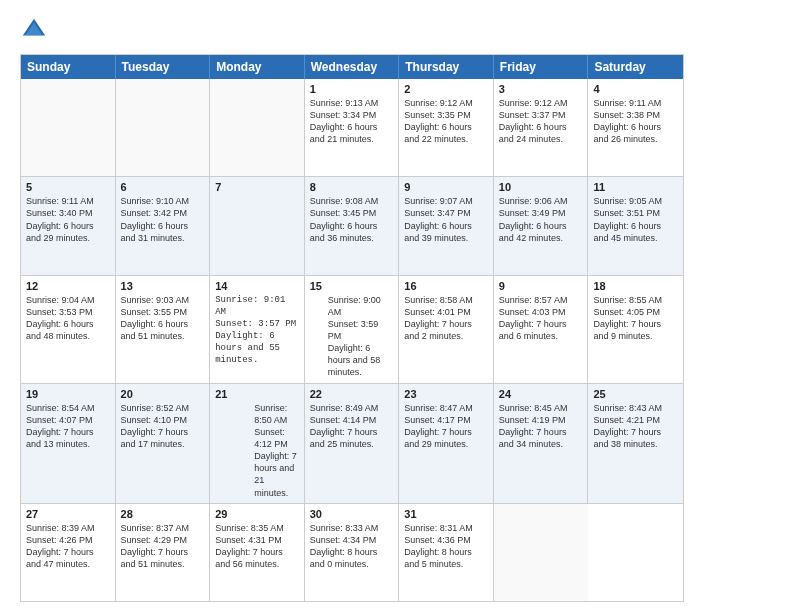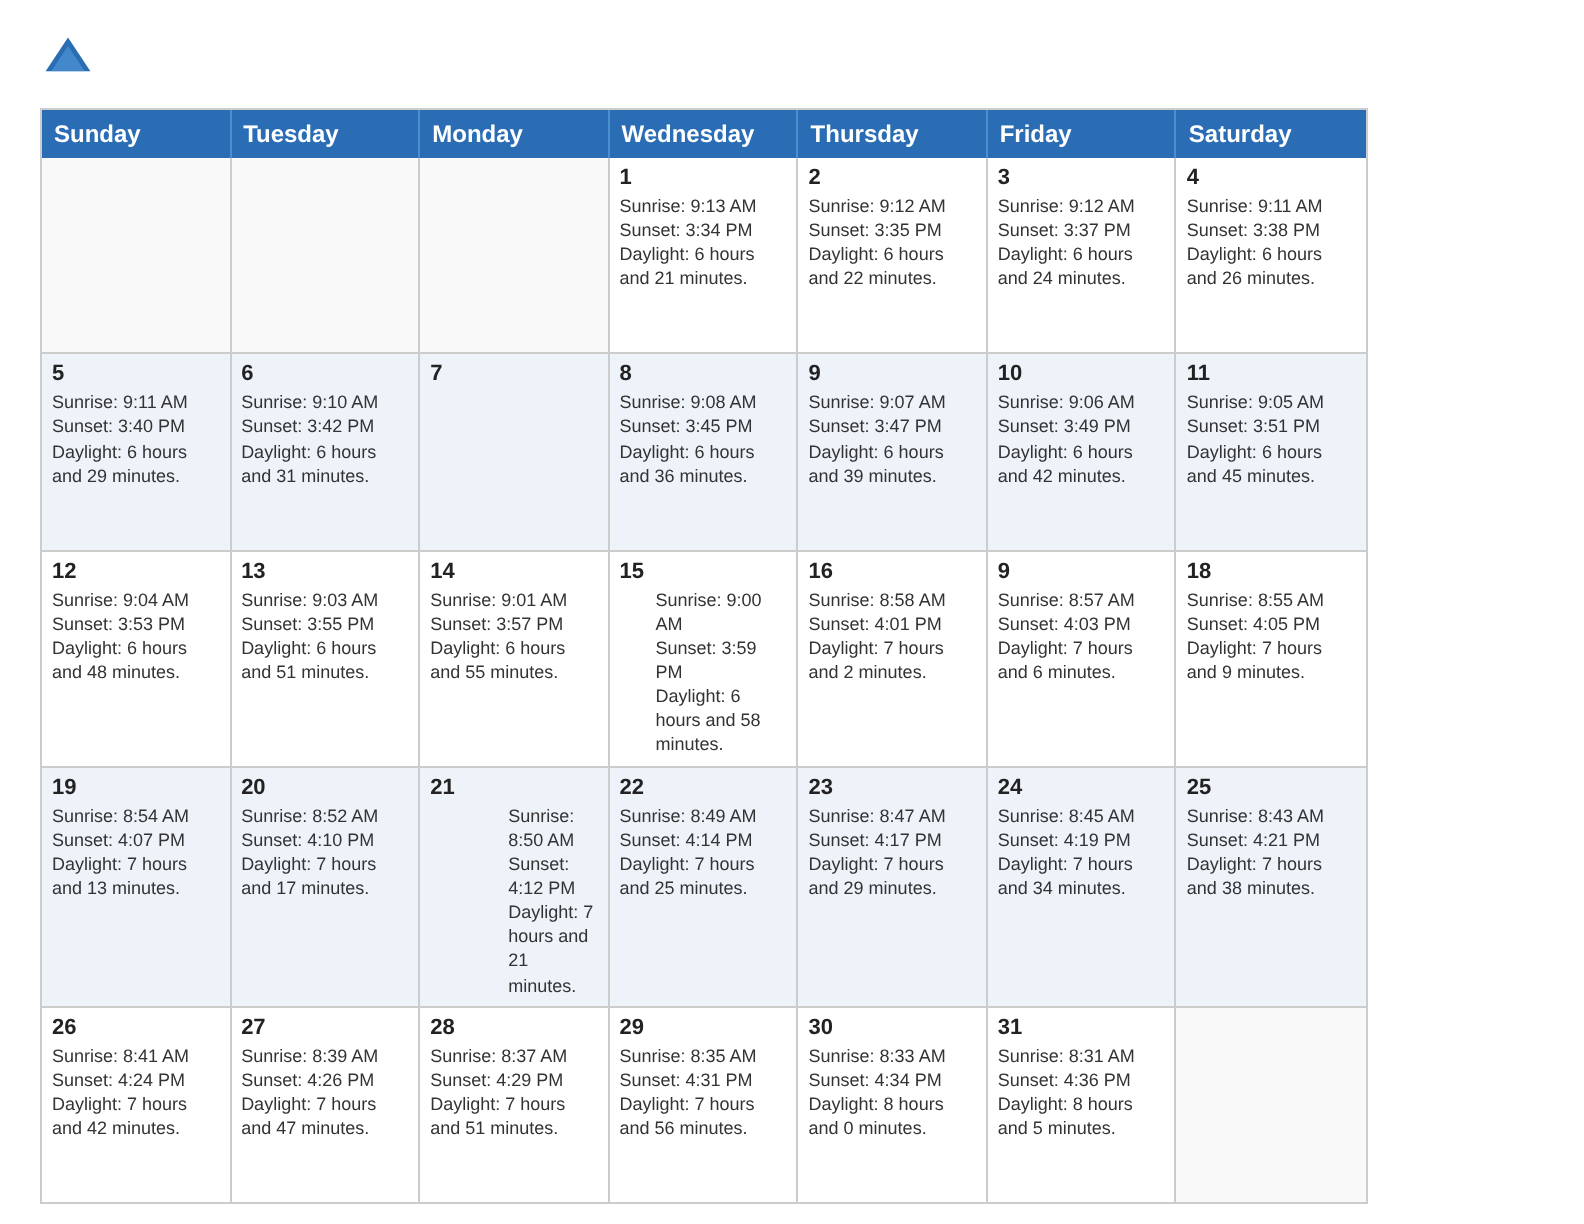--- a/index.html
+++ b/index.html
@@ -222,21 +222,21 @@
 Daylight: 6 hours and 48 minutes.</div>
           </div>
           <div class="cal-cell">
             <div class="day-num">13</div>
             <div class="info" style="white-space: pre-line;">Sunrise: 9:03 AM
 Sunset: 3:55 PM
 Daylight: 6 hours and 51 minutes.</div>
           </div>
           <div class="cal-cell">
             <div class="day-num">14</div>
-            <div class="info" style="white-space: pre-line;">Sunrise: 9:01 AM
+            <div class="info" style="white-space: pre-line; font-family: Liberation Mono, monospace;">Sunrise: 9:01 AM
 Sunset: 3:57 PM
 Daylight: 6 hours and 55 minutes.</div>
           </div>
           <div class="cal-cell">
             <div class="day-num">15</div>
             <div class="info" style="white-space: pre-line; margin-left: 18px;">Sunrise: 9:00 AM
 Sunset: 3:59 PM
 Daylight: 6 hours and 58 minutes.</div>
           </div>
           <div class="cal-cell">
@@ -296,26 +296,20 @@
 Daylight: 7 hours and 34 minutes.</div>
           </div>
           <div class="cal-cell">
             <div class="day-num">25</div>
             <div class="info" style="white-space: pre-line;">Sunrise: 8:43 AM
 Sunset: 4:21 PM
 Daylight: 7 hours and 38 minutes.</div>
           </div>
         </div>
         <div class="cal-row row-odd">
-          <div class="cal-cell">
-            <div class="day-num">26</div>
-            <div class="info" style="white-space: pre-line;">Sunrise: 8:41 AM
-Sunset: 4:24 PM
-Daylight: 7 hours and 42 minutes.</div>
-          </div>
           <div class="cal-cell">
             <div class="day-num">27</div>
             <div class="info" style="white-space: pre-line;">Sunrise: 8:39 AM
 Sunset: 4:26 PM
 Daylight: 7 hours and 47 minutes.</div>
           </div>
           <div class="cal-cell">
             <div class="day-num">28</div>
             <div class="info" style="white-space: pre-line;">Sunrise: 8:37 AM
 Sunset: 4:29 PM

